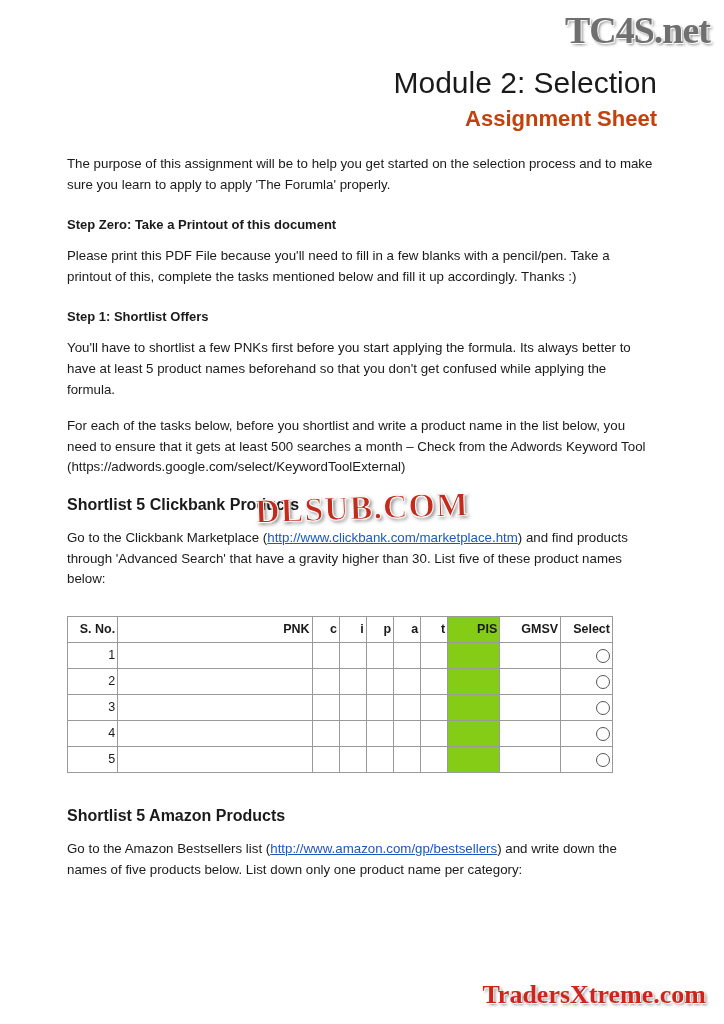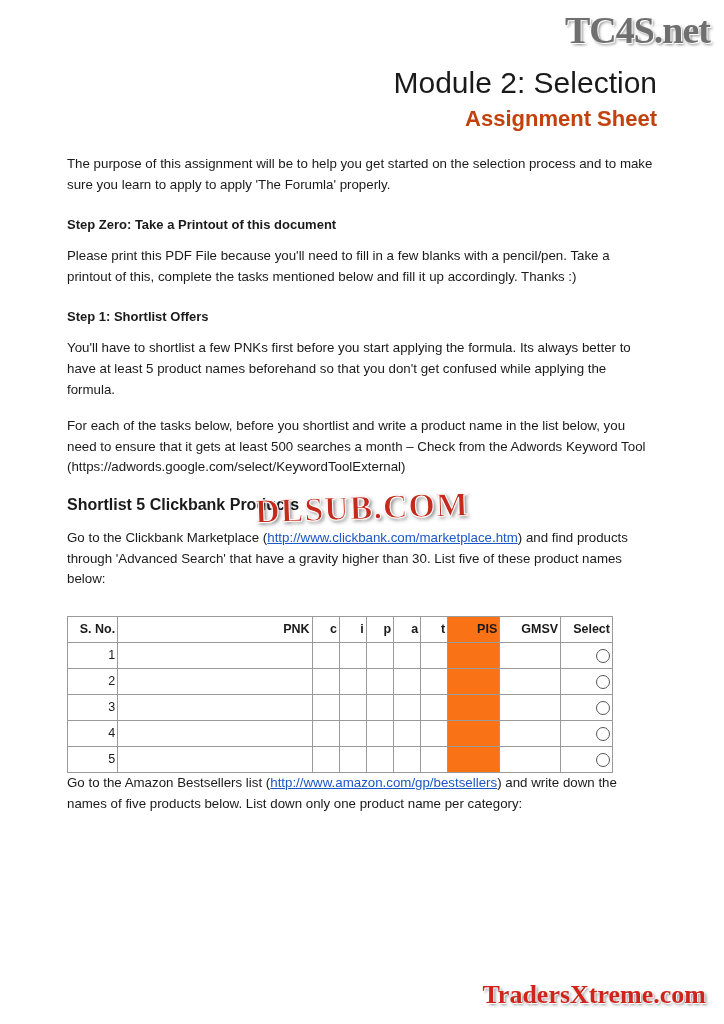--- a/index.html
+++ b/index.html
@@ -122,21 +122,21 @@
     height: 25px;
     text-align: right;
     padding: 0 2px;
     color: #1a1a1a;
   }
   table.pnk th {
     font-weight: bold;
     background: #ffffff;
   }
   table.pnk th.pis, table.pnk td.pis {
-    background: #f97316;
+    background: #84cc16;
   }
   .col-sno   { width: 48px; }
   .col-pnk   { width: 208px; }
   .col-n     { width: 24px; }
   .col-pis   { width: 50px; }
   .col-gmsv  { width: 58px; }
   .col-select{ width: 48px; }
   .radio {
     display: inline-block;
     width: 12px;
@@ -243,20 +243,21 @@
           <td></td>
           <td></td>
           <td></td>
           <td class="pis"></td>
           <td></td>
           <td><span class="radio"></span></td>
         </tr>
       </tbody>
     </table>
 
+    <h3 class="shortlist" style="margin-top:34px;">Shortlist 5 Amazon Products</h3>
     <p class="para"><span>Go to the Amazon Bestsellers list (</span><a class="link" href="#">http://www.amazon.com/gp/bestsellers</a><span>) and write down the names of five products below. List down only one product name per category:</span></p>
 
   </div>
 
   <div class="wm-center">DLSUB.COM</div>
   <div class="wm-bottom">TradersXtreme.com</div>
 
 </div>
 
 </body></html>

